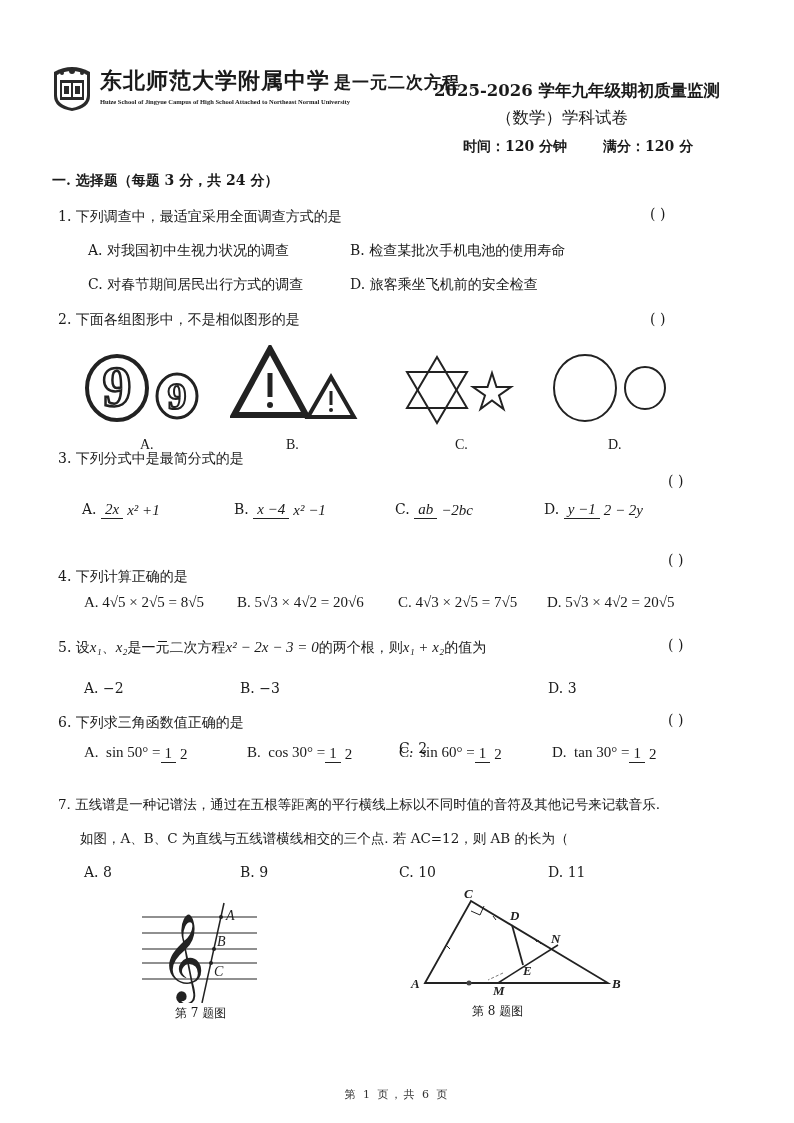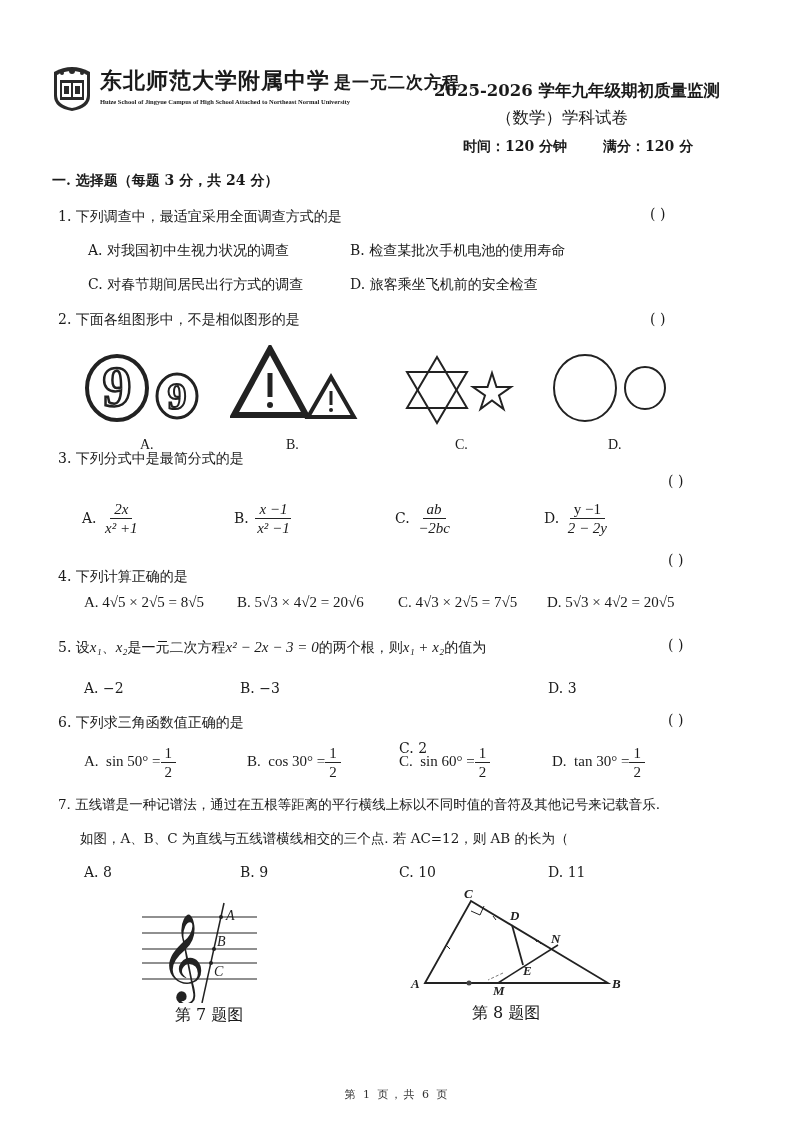--- a/index.html
+++ b/index.html
@@ -13,26 +13,26 @@
   .school-cn .campus { font-size: 17px; font-weight: bold; margin-left: 4px; }
   .school-en { left: 100px; top: 98px; font-size: 6.5px; font-weight: bold; font-family: "Liberation Serif", serif; white-space: nowrap; }
   .title1 { left: 434px; top: 80px; font-size: 16.5px; font-weight: bold; white-space: nowrap; }
   .title2 { left: 496px; top: 107px; font-size: 16.5px; font-weight: normal; white-space: nowrap; }
   .meta { left: 437px; top: 138px; font-size: 14px; font-weight: bold; white-space: nowrap; margin-left: 26px; }
   .meta span + span { margin-left: 36px; }
   .section { left: 52px; top: 172px; font-size: 14px; font-weight: bold; white-space: nowrap; }
   .q { font-size: 14px; white-space: nowrap; font-family: "DejaVu Serif", serif; }
   .paren { font-size: 14px; white-space: nowrap; }
   .opt { font-size: 14px; white-space: nowrap; }
-  .frac { display: inline-flex; flex-direction: column; align-items: center; vertical-align: middle; font-family: "Liberation Serif", serif; font-size: 15px; line-height: 1.2; }
+  .frac { display: inline-flex; flex-direction: row; align-items: center; vertical-align: middle; font-family: "Liberation Serif", serif; font-size: 15px; line-height: 1.2; }
   .frac .num { padding: 0 4px; border-bottom: 1px solid #222; }
   .frac .den { padding: 0 4px; }
   .math { font-family: "Liberation Serif", serif; font-size: 15px; text-align: right; }
   .fig-label { font-size: 14px; font-family: "Liberation Serif", serif; }
-  .caption { font-size: 16px; white-space: nowrap; }
+  .caption { font-size: 12px; white-space: nowrap; }
   .footer { left: 0; width: 794px; top: 1087px; text-align: center; font-size: 11px; color: #333; letter-spacing: 2px; }
 </style>
 </head>
 <body>
 
 <div class="abs header-logo">
   <svg width="48" height="50" viewBox="0 0 48 50">
     <path d="M6 10 Q24 0 42 10 L42 34 Q42 46 24 49 Q6 46 6 34 Z" fill="#2a2a2a"></path>
     <path d="M9 13 Q24 5 39 13 L39 33 Q39 43 24 46 Q9 43 9 33 Z" fill="#fff"></path>
     <rect x="12" y="18" width="24" height="20" fill="#2a2a2a"></rect>
@@ -122,35 +122,35 @@
 <div class="abs opt" style="left:82px; top:500px;">
   <span>A.</span>
   <span class="frac">
       <span class="num" style="font-style:italic">2x</span>
       <span class="den" style="font-style:italic">x² +1</span>
     </span>
 </div>
 <div class="abs opt" style="left:234px; top:500px;">
   <span>B.</span>
   <span class="frac">
-      <span class="num" style="font-style:italic">x −1</span>
+      <span class="num" style="font-style:italic">x −4</span>
       <span class="den" style="font-style:italic">x² −1</span>
     </span>
 </div>
 <div class="abs opt" style="left:395px; top:500px;">
   <span>C.</span>
   <span class="frac">
       <span class="num" style="font-style:italic">ab</span>
       <span class="den" style="font-style:italic">−2bc</span>
     </span>
 </div>
 <div class="abs opt" style="left:544px; top:500px;">
   <span>D.</span>
   <span class="frac">
-      <span class="num" style="">y −1</span>
+      <span class="num" style="font-style:italic">y −1</span>
       <span class="den" style="font-style:italic">2 − 2y</span>
     </span>
 </div>
 
 <div class="abs q" style="left:58px; top:554px;margin-top:14px;">
   <span>4.</span>
   <span>下列计算正确的是</span>
 </div>
 <div class="abs paren" style="left:668px; top:552px;">(      )</div>
 <div class="abs opt math" style="left:84px; top:594px;"><span>A.</span> <span>4√5 × 2√5 = 8√5</span></div>

